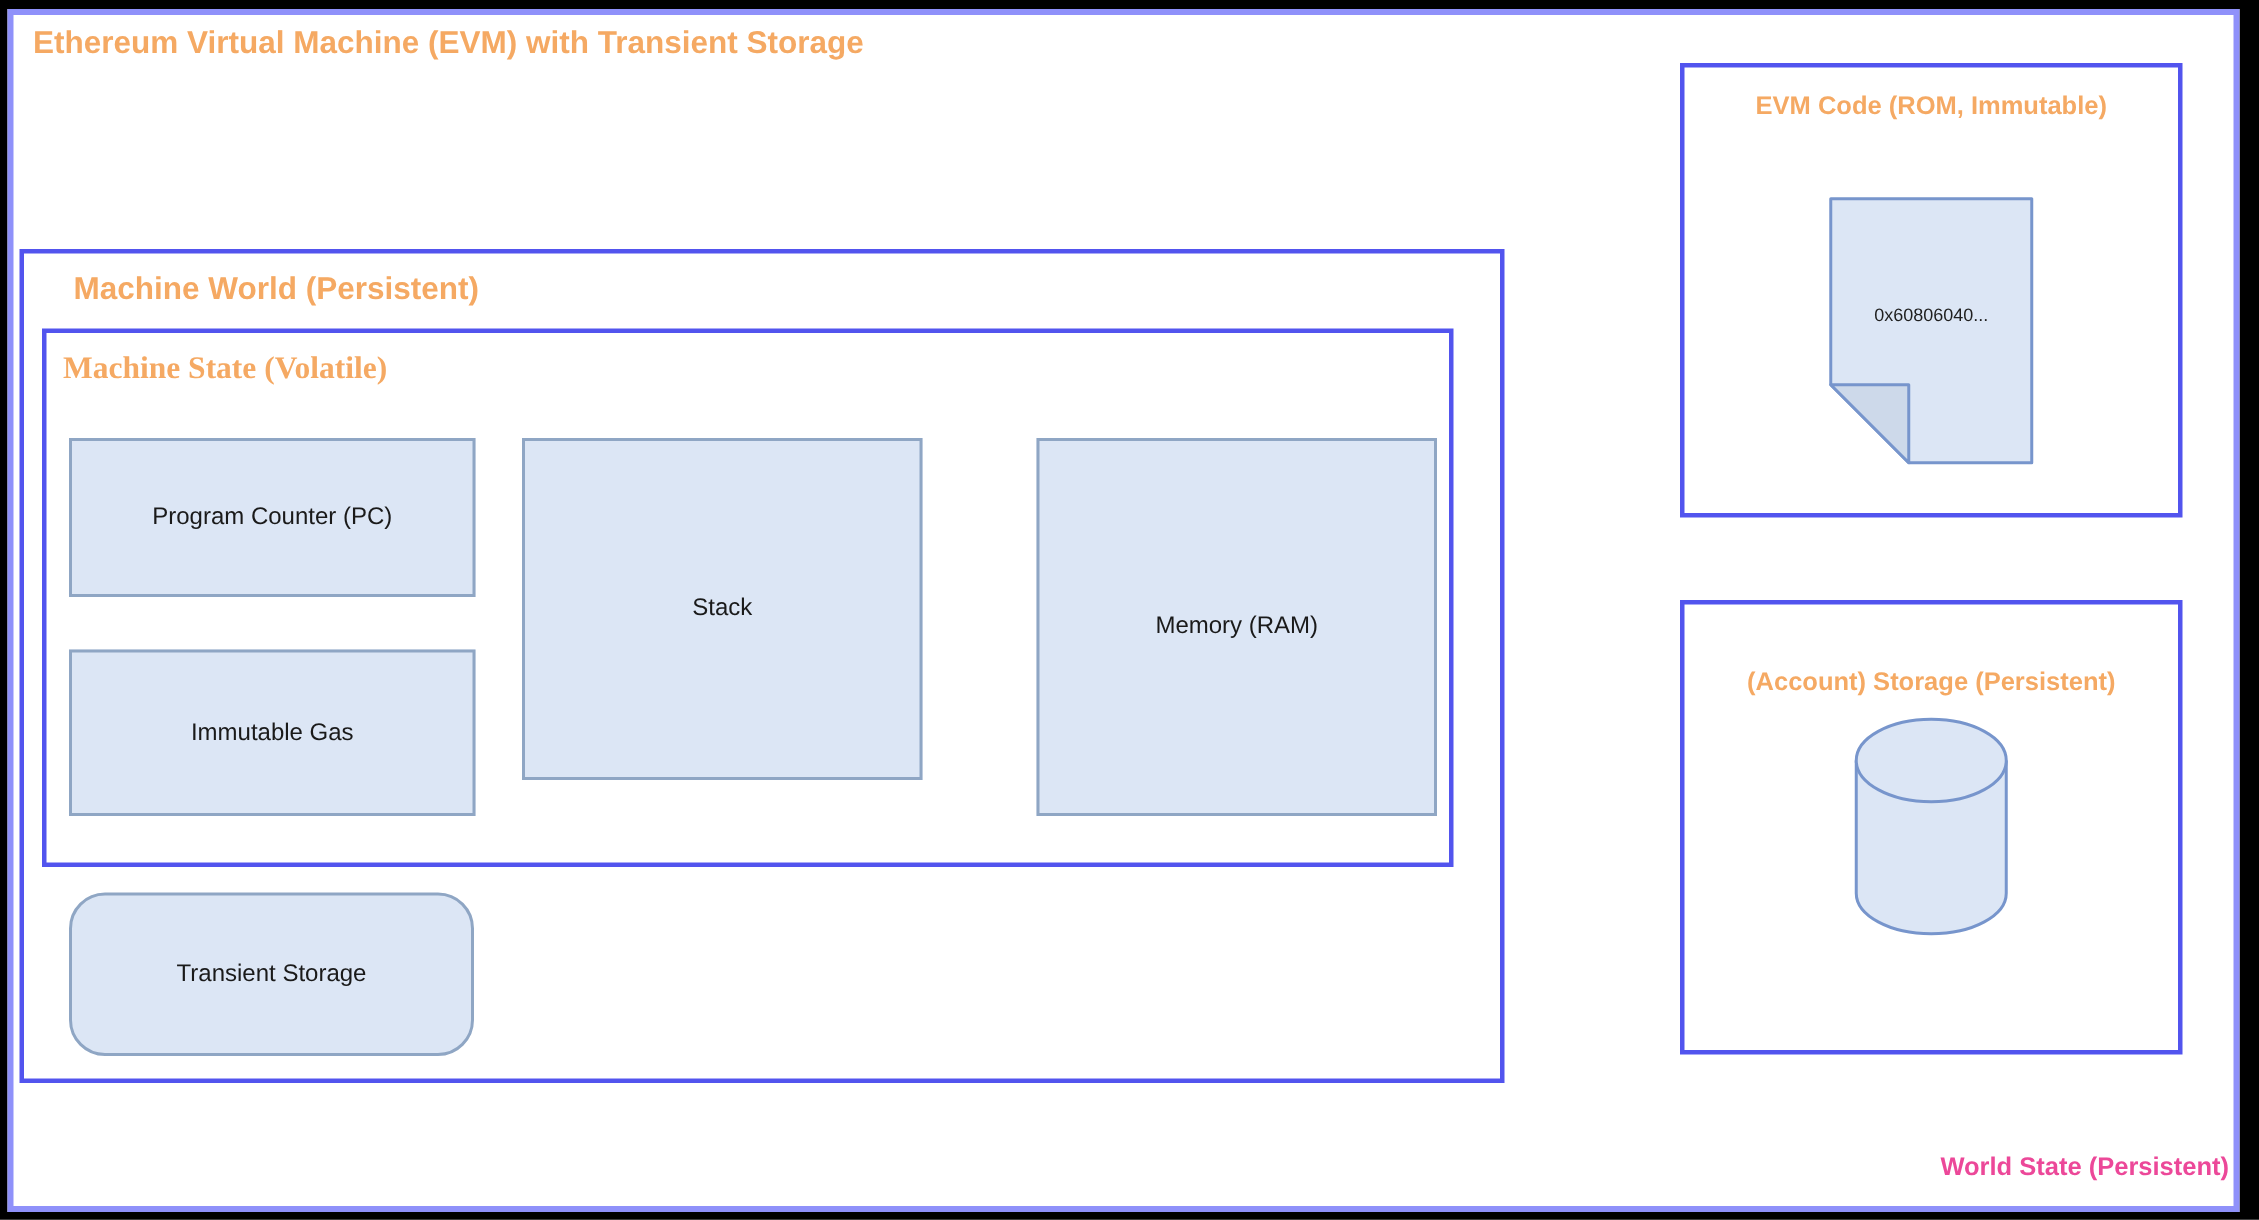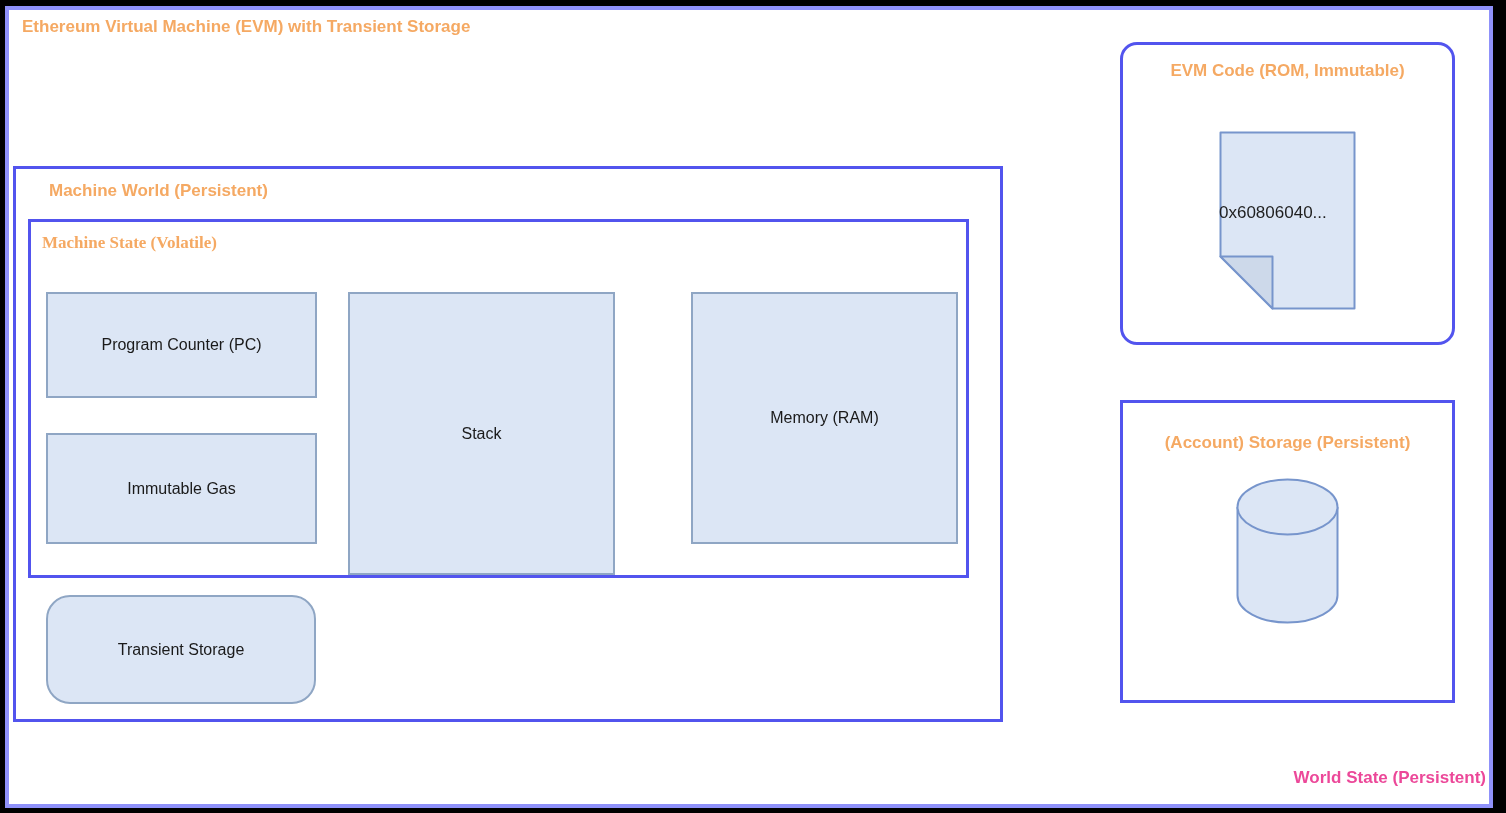--- a/index.html
+++ b/index.html
@@ -24,21 +24,21 @@
     box-sizing: border-box;
   }
   .frame {
     position: absolute;
     border: 3px solid #5254ee;
     box-sizing: border-box;
     background: transparent;
   }
   .section-label {
     position: absolute;
-    font-size: 17px;
+    font-size: 21px;
     font-weight: bold;
     color: #f5a963;
     white-space: nowrap;
   }
   .frame .section-label-inline {
     display: block;
     font-size: 17px;
     font-weight: bold;
     color: #f5a963;
     text-align: center;
@@ -58,22 +58,22 @@
   }
   .doc-icon-wrap {
     position: absolute;
     left: 1219px; top: 131px;
     width: 137px; height: 179px;
   }
   .doc-label {
     position: absolute;
     left: 1219px; top: 203px;
     width: 137px;
-    text-align: left;
-    font-size: 17px;
+    text-align: center;
+    font-size: 12px;
     color: #1f1f1f;
     white-space: nowrap;
   }
   .db-icon-wrap {
     position: absolute;
     left: 1236px; top: 478px;
     width: 103px; height: 146px;
   }
   .world-state-label {
     position: absolute;
@@ -85,26 +85,26 @@
   }
   .evm-title {
     position: absolute;
     left: 22px; top: 17px;
   }
   .persistent-label { left: 49px; top: 181px; }
   .volatile-label   { left: 42px; top: 233px; font-family: Liberation Serif, serif; }
 
   .frame-persistent { left: 13px;   top: 166px; width: 990px; height: 556px; }
   .frame-volatile   { left: 28px;   top: 219px; width: 941px; height: 359px; }
-  .frame-evm-code   { left: 1120px; top: 42px;  width: 335px; height: 303px; padding-top: 16px; border-radius: 17px; }
-  .frame-storage    { left: 1120px; top: 400px; width: 335px; height: 303px; padding-top: 30px; }
+  .frame-evm-code   { left: 1120px; top: 42px;  width: 335px; height: 303px; padding-top: 16px; }
+  .frame-storage    { left: 1120px; top: 400px; width: 335px; height: 303px; padding-top: 42px; }
 
   .node-pc        { left: 46px;  top: 292px; width: 271px; height: 106px; }
   .node-gas       { left: 46px;  top: 433px; width: 271px; height: 111px; }
-  .node-stack     { left: 348px; top: 292px; width: 267px; height: 283px; }
+  .node-stack     { left: 348px; top: 292px; width: 267px; height: 228px; }
   .node-memory    { left: 651px; top: 292px; width: 267px; height: 252px; margin-left: 40px; }
   .node-transient { left: 46px;  top: 595px; width: 270px; height: 109px; border-radius: 24px; }
 </style>
 </head>
 <body>
 
 <div class="page"></div>
 
 <div class="section-label evm-title">Ethereum Virtual Machine (EVM) with Transient Storage</div>
 

